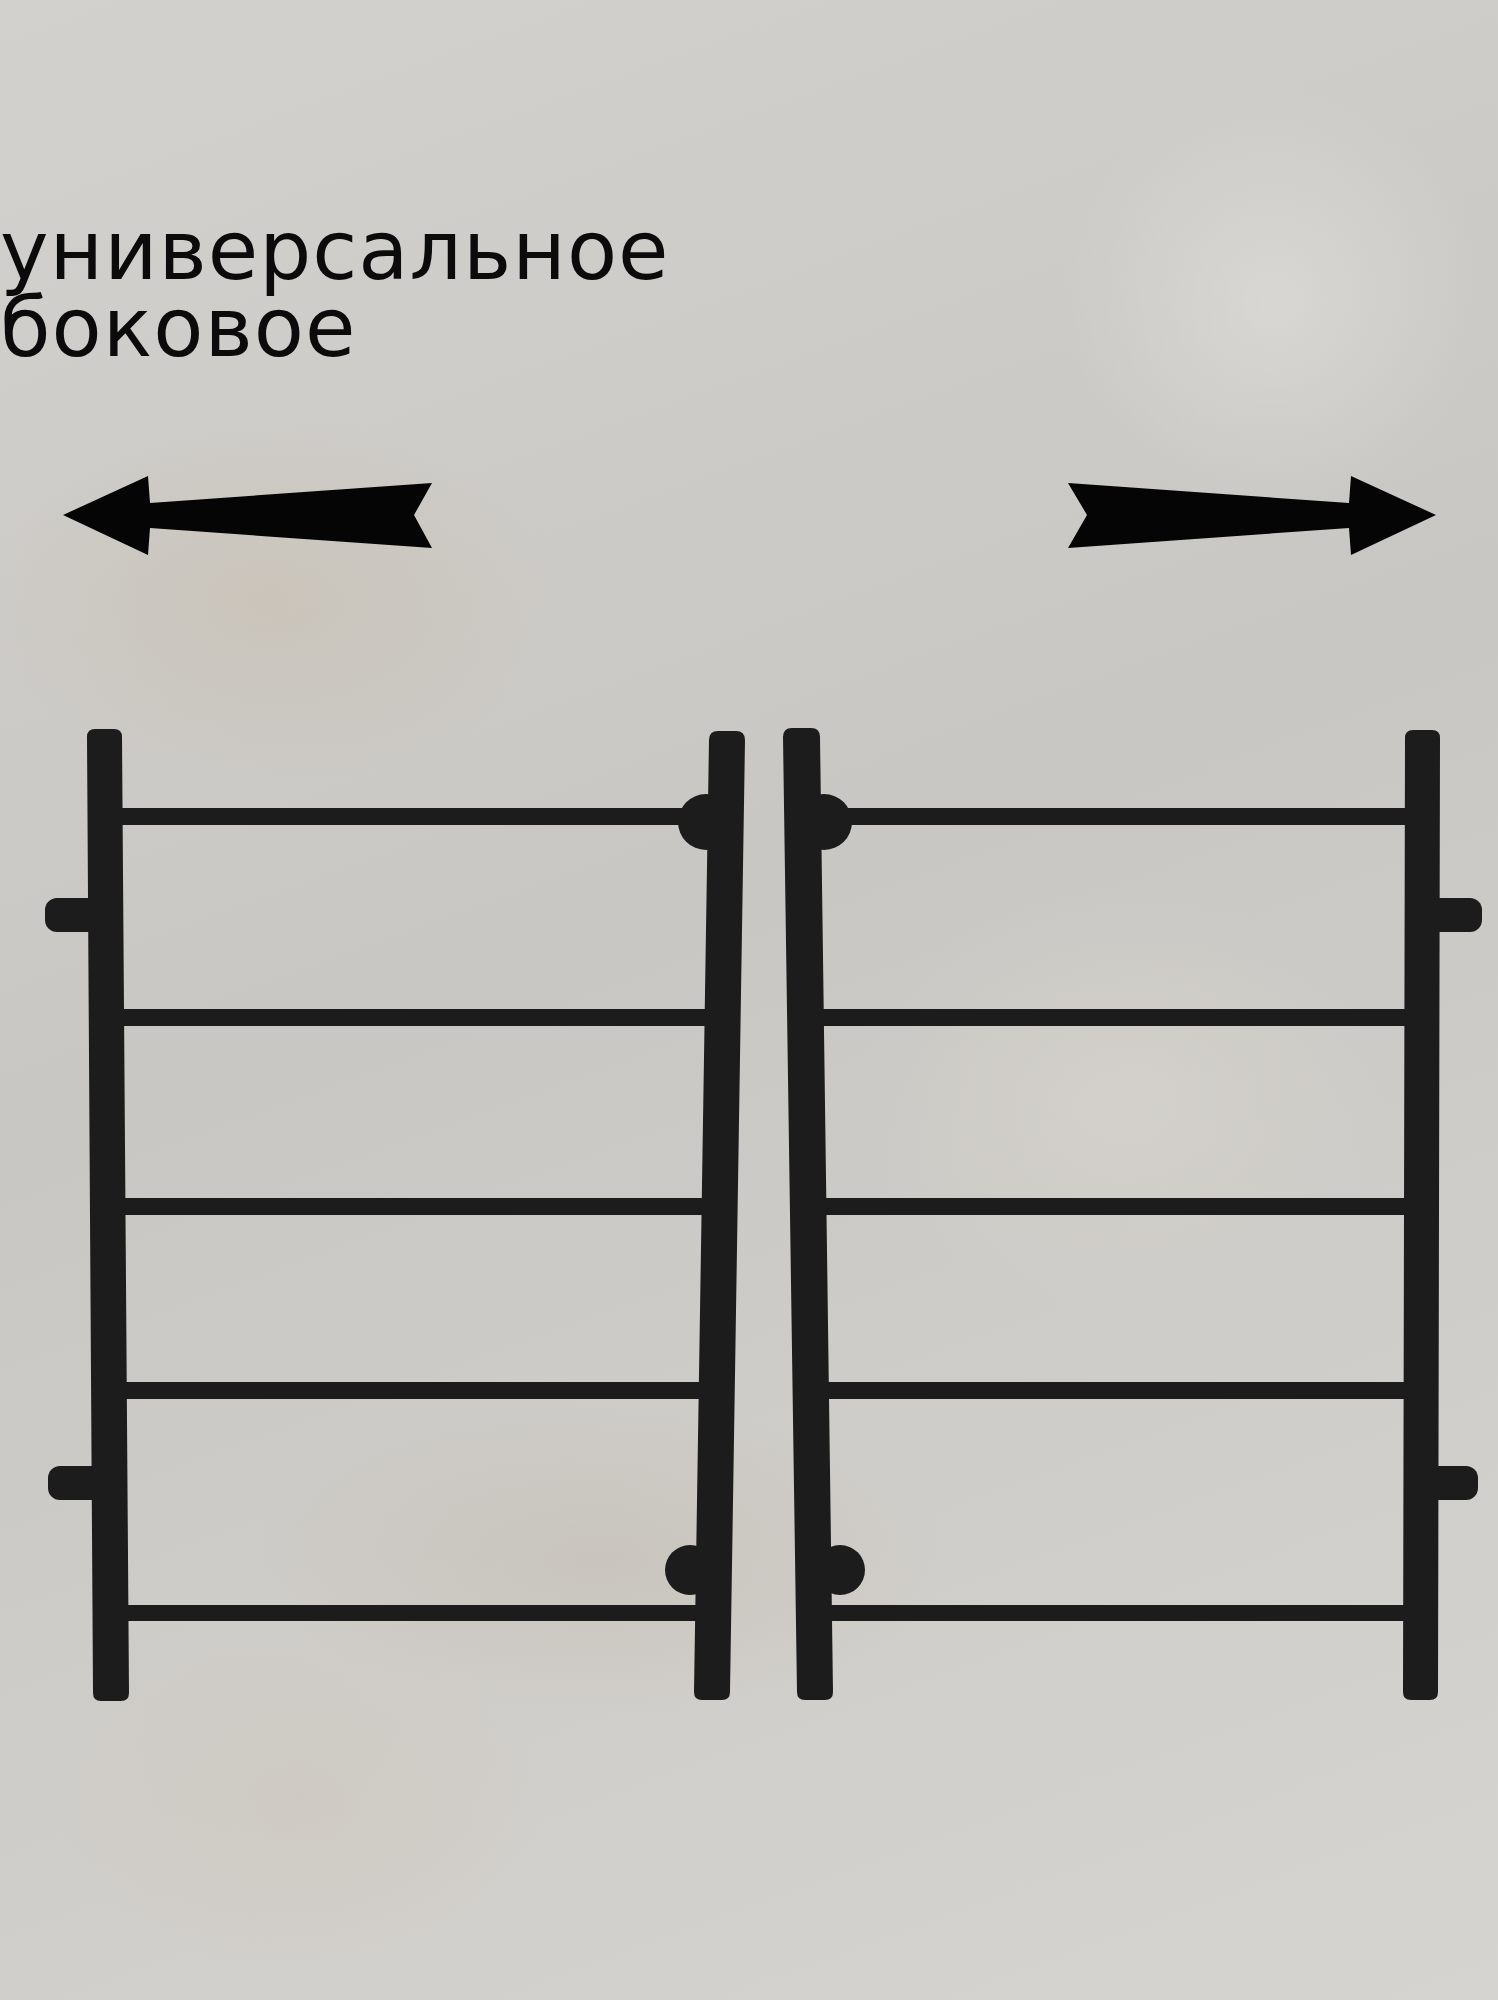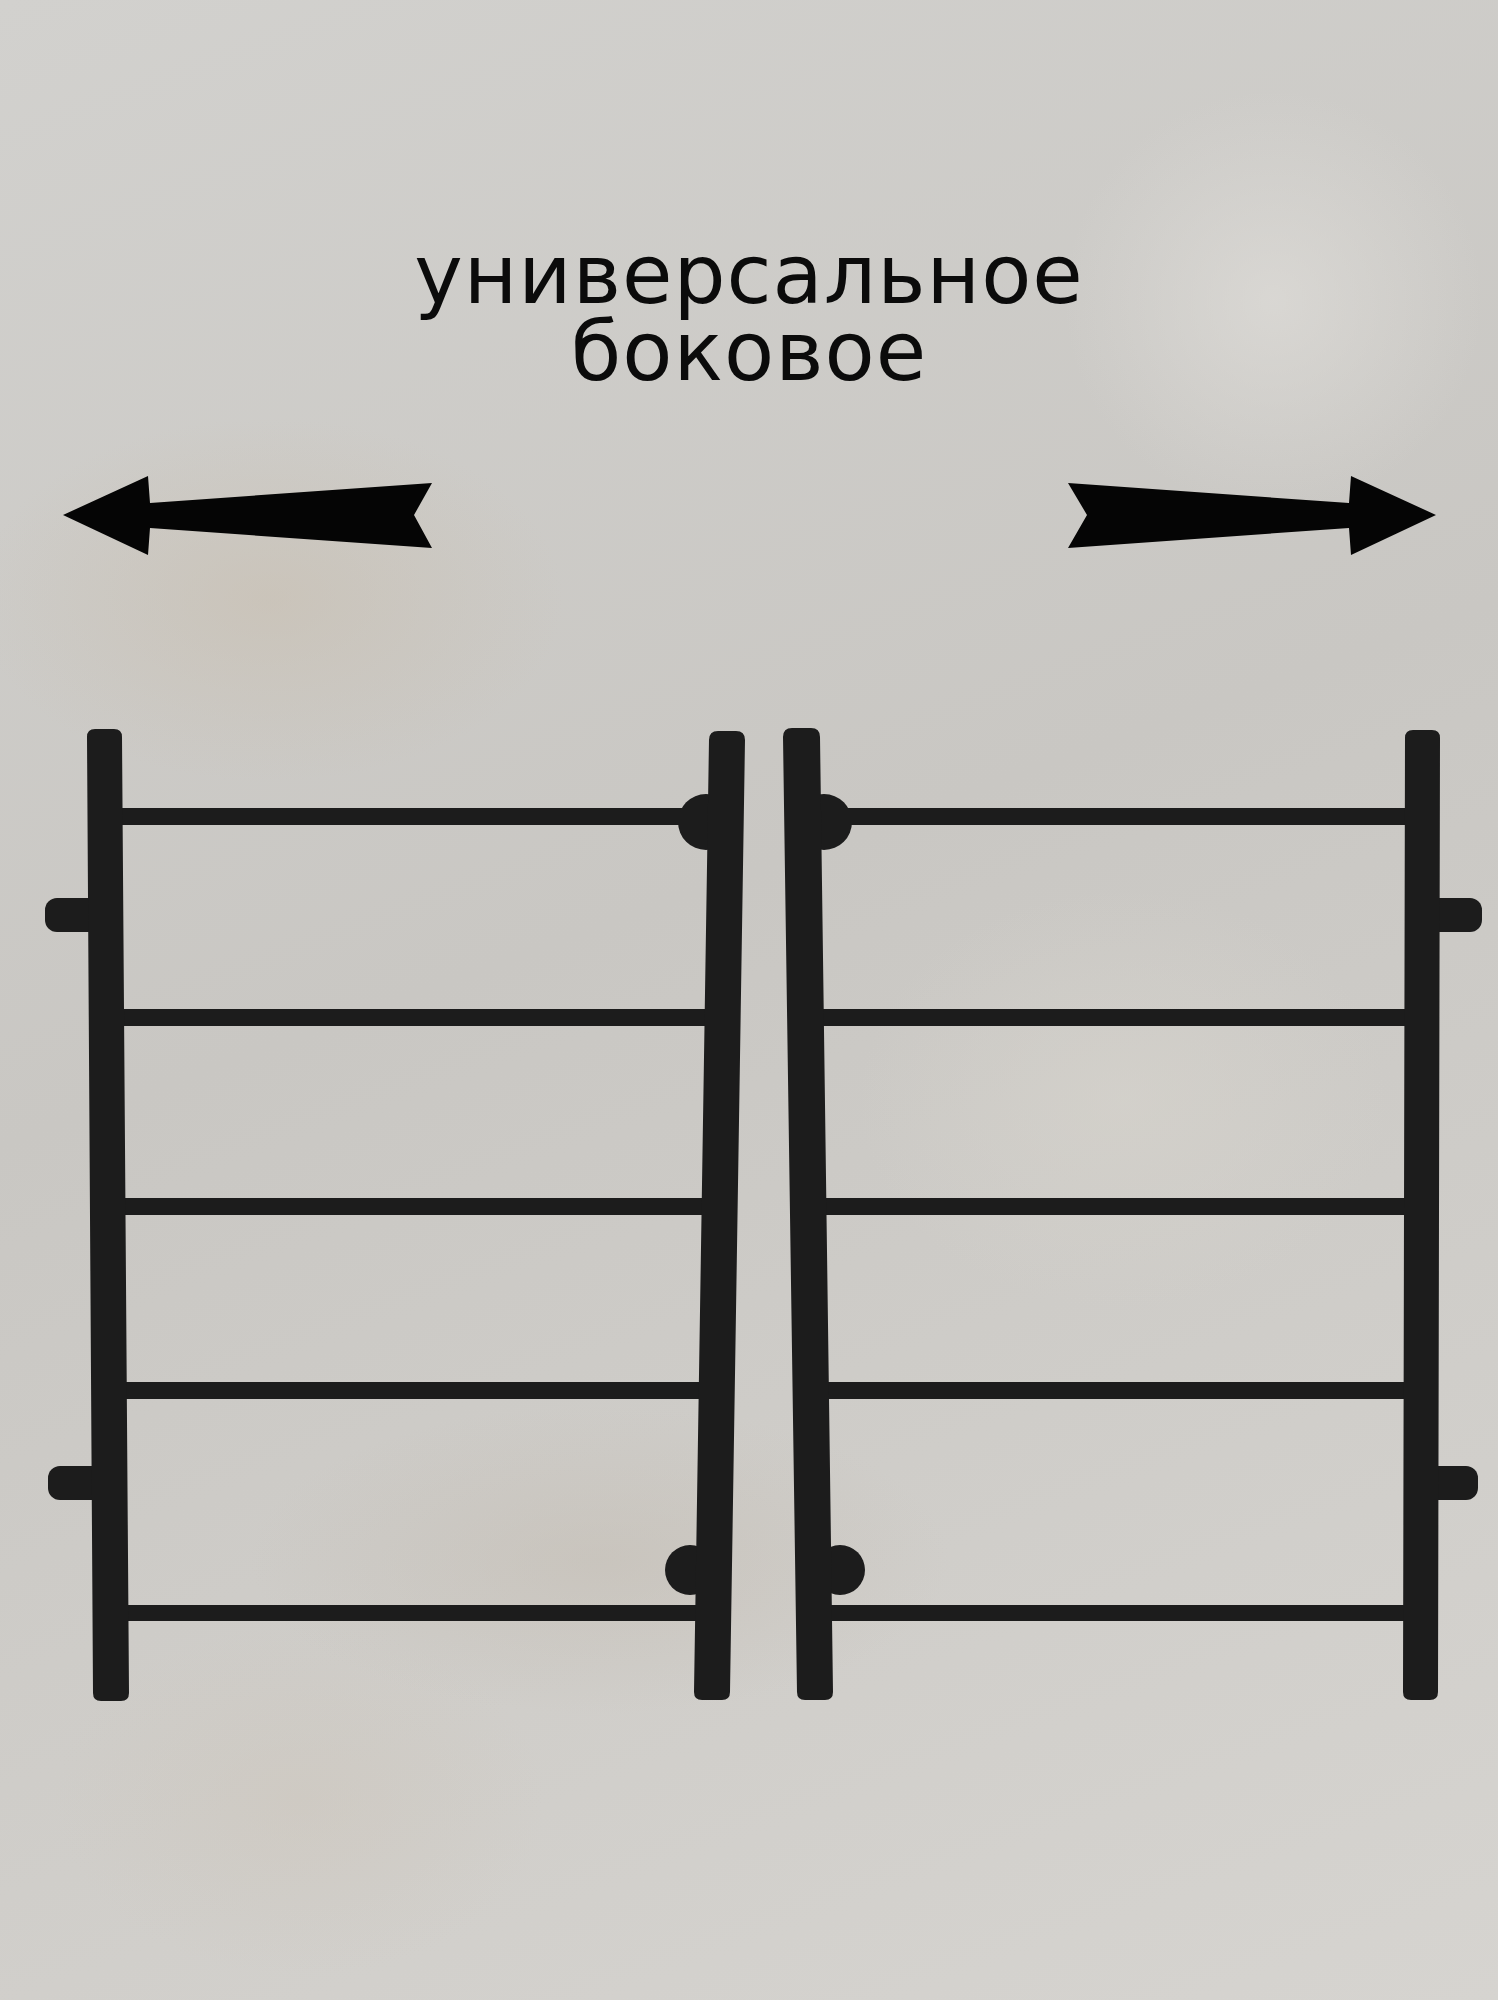--- a/index.html
+++ b/index.html
@@ -6,21 +6,21 @@
   body{width:1498px;height:2000px;position:relative;overflow:hidden;
     background:#cfcfcd;
     background-image:
       radial-gradient(ellipse 420px 260px at 18% 30%, rgba(200,190,175,0.55), transparent 70%),
       radial-gradient(ellipse 380px 300px at 75% 55%, rgba(215,212,205,0.6), transparent 70%),
       radial-gradient(ellipse 500px 220px at 40% 78%, rgba(195,188,178,0.5), transparent 70%),
       radial-gradient(ellipse 300px 300px at 85% 15%, rgba(222,220,216,0.7), transparent 70%),
       radial-gradient(ellipse 350px 250px at 20% 90%, rgba(205,198,188,0.5), transparent 70%),
       linear-gradient(160deg,#d2d1ce 0%,#c9c7c3 45%,#d6d4d0 100%);
     font-family:"DejaVu Sans",sans-serif;}
-  .headline{position:absolute;left:0;width:1498px;top:236px;text-align:center;
+  .headline{position:absolute;left:0;width:1498px;top:212px;
     color:#0b0b0b;font-size:82px;line-height:77px;letter-spacing:1px;}
   .headline div{white-space:nowrap;}
   svg.art{position:absolute;left:0;top:0;}
 </style>
 </head>
 <body>
 
 <div class="headline">
   <div>универсальное</div>
   <div>боковое</div>

